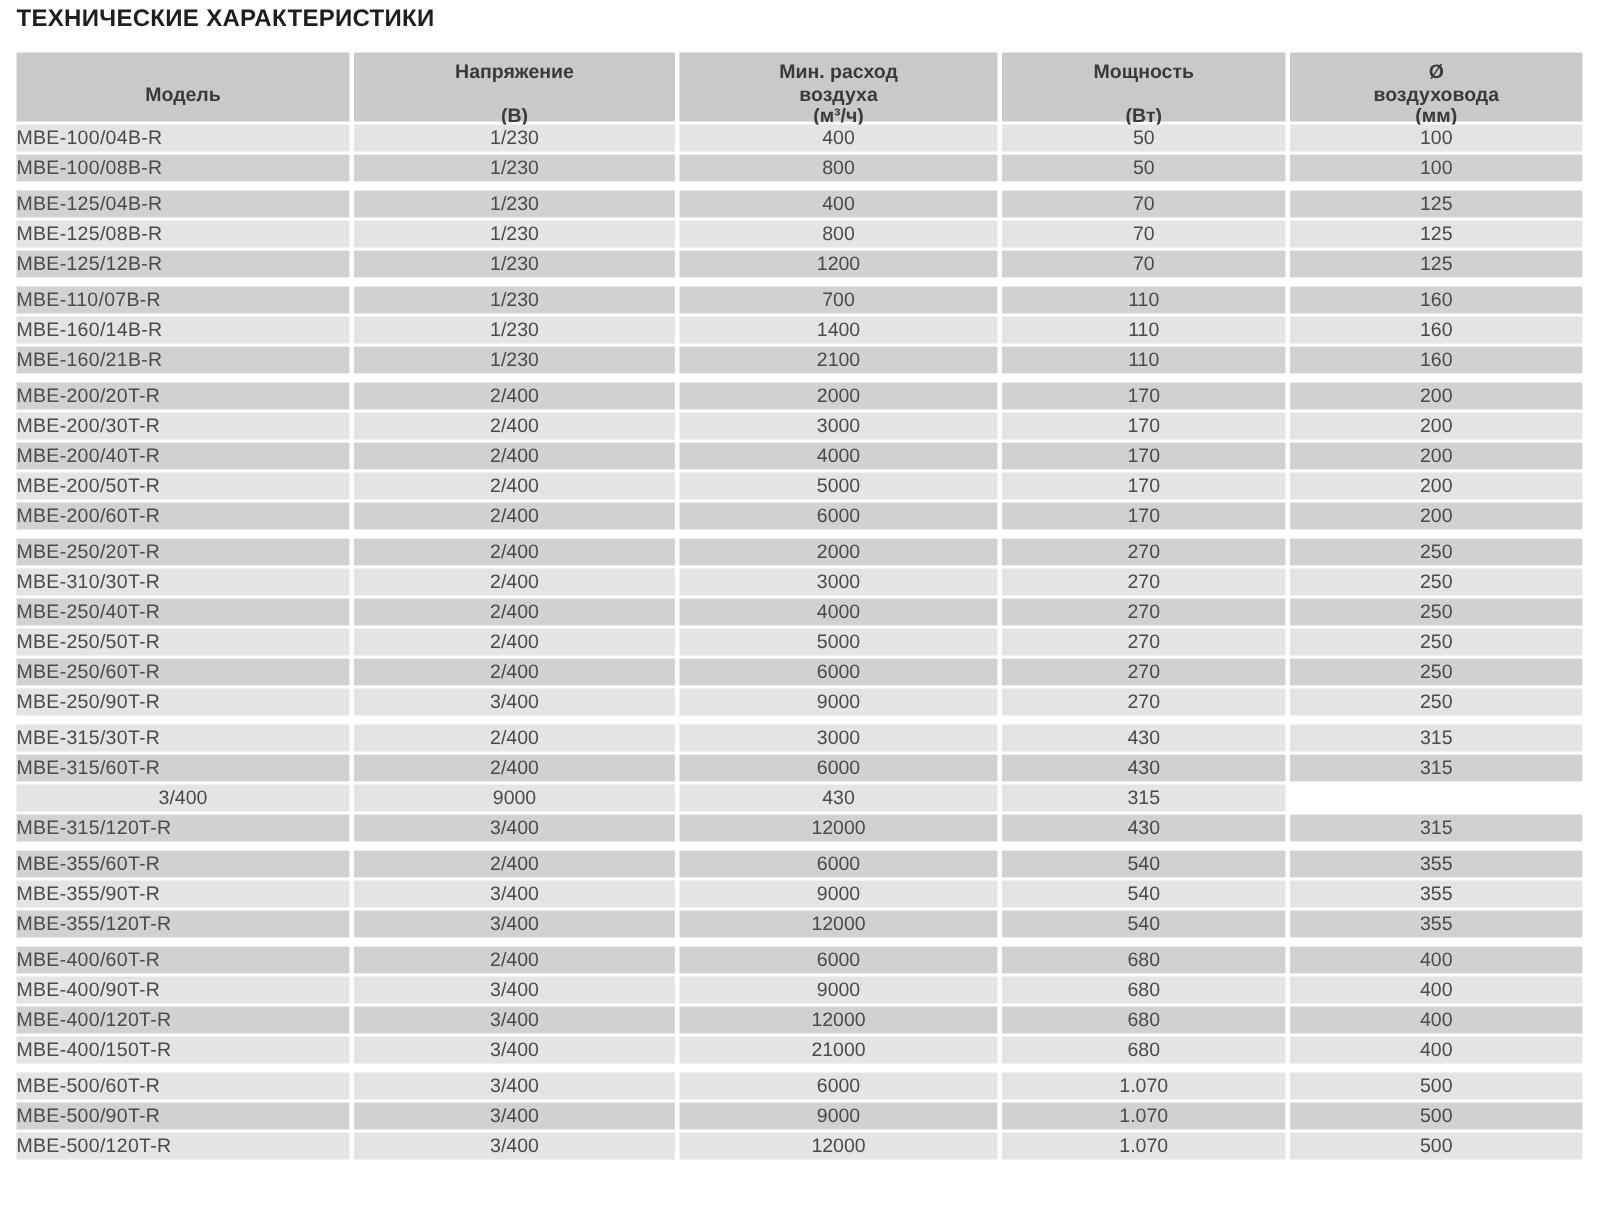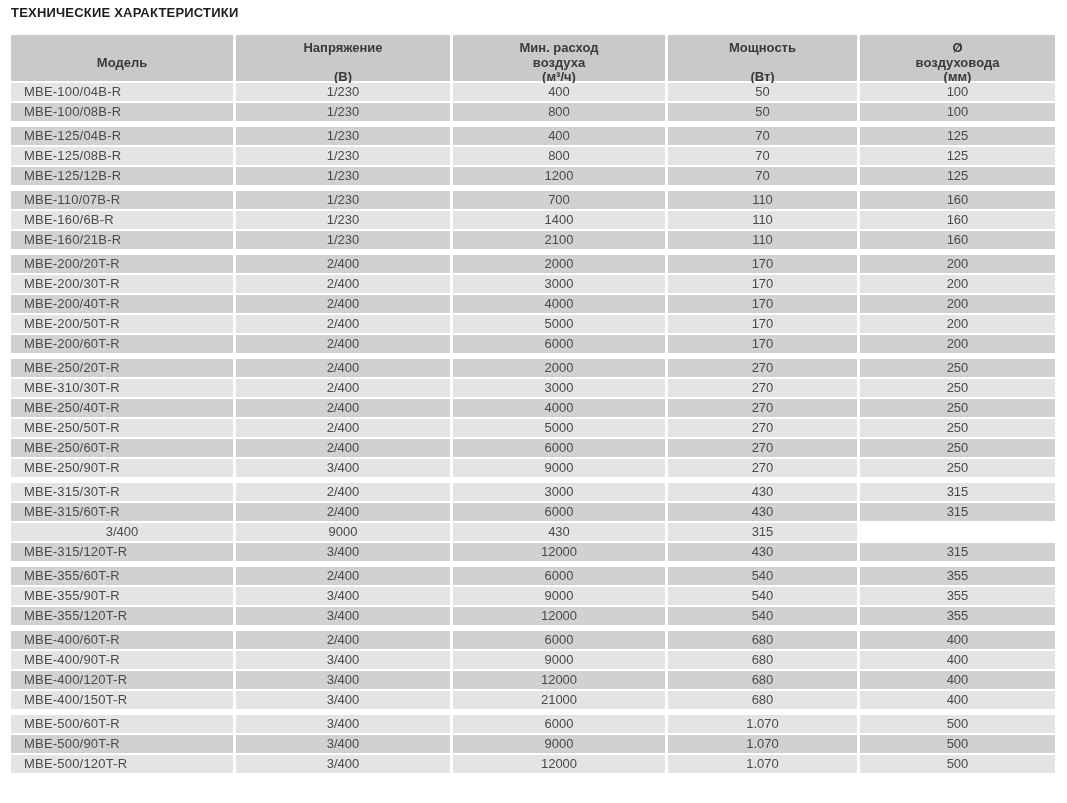--- a/index.html
+++ b/index.html
@@ -4,21 +4,21 @@
 <style>
   * { margin: 0; padding: 0; box-sizing: border-box; }
   html, body {
     width: 1067px; height: 803px;
     background: #ffffff;
     font-family: "Liberation Sans", sans-serif;
     overflow: hidden;
   }
   .page-title {
     margin: 4px 0 0 11px;
-    font-size: 13px;
+    font-size: 16px;
     font-weight: bold;
     letter-spacing: 0.2px;
     line-height: 18px;
     color: var(--title-text, #1e1e1e);
   }
   .spec-table {
     margin: 13px 0 0 11px;
     width: 1045px;
   }
   .grid-row {
@@ -48,21 +48,20 @@
     height: 18px;
     line-height: 18px;
     font-size: 13px;
     color: var(--body-text, #4a4a4a);
     text-align: center;
     white-space: nowrap;
     overflow: hidden;
   }
   .cell.model {
     text-align: left;
-    padding-left: 13px;
     letter-spacing: 0.2px;
   }
   .cell.light { background: var(--row-light, #e4e4e4); }
   .cell.dark  { background: var(--row-dark, #d1d1d1); }
 </style>
 </head>
 <body style="--header-bg: #c9c9c9; --row-light: #e4e4e4; --row-dark: #d1d1d1; --header-text: #3a3a3a; --body-text: #4a4a4a; --title-text: #1e1e1e; --separator: #ffffff;">
 
 <div class="page-title">ТЕХНИЧЕСКИЕ ХАРАКТЕРИСТИКИ</div>
 
@@ -136,21 +135,21 @@
       </div>
       <div class="group">
         <div class="grid-row data-row">
           <div class="cell model dark">MBE-110/07B-R</div>
           <div class="cell voltage dark">1/230</div>
           <div class="cell power dark">700</div>
           <div class="cell airflow dark">110</div>
           <div class="cell diameter dark">160</div>
         </div>
         <div class="grid-row data-row">
-          <div class="cell model light">MBE-160/6B-R</div>
+          <div class="cell model light">MBE-160/14B-R</div>
           <div class="cell voltage light">1/230</div>
           <div class="cell power light">1400</div>
           <div class="cell airflow light">110</div>
           <div class="cell diameter light">160</div>
         </div>
         <div class="grid-row data-row">
           <div class="cell model dark">MBE-160/21B-R</div>
           <div class="cell voltage dark">1/230</div>
           <div class="cell power dark">2100</div>
           <div class="cell airflow dark">110</div>

